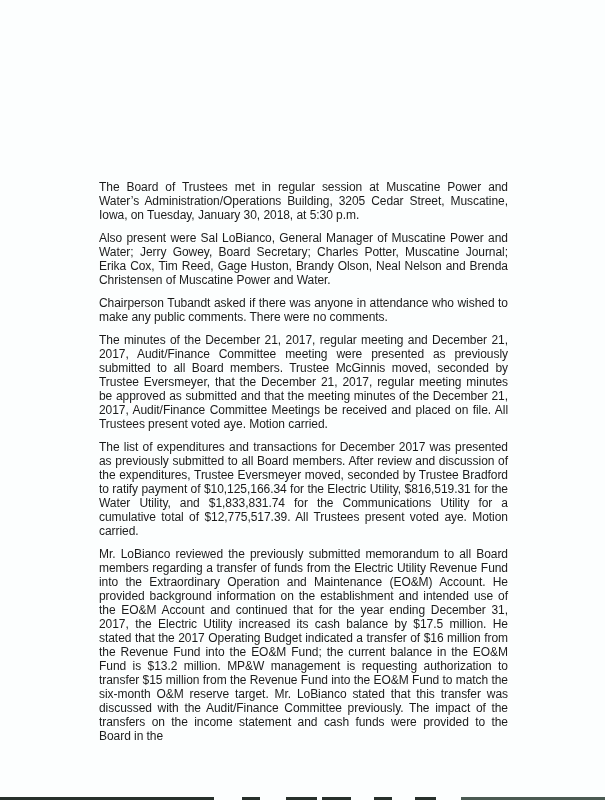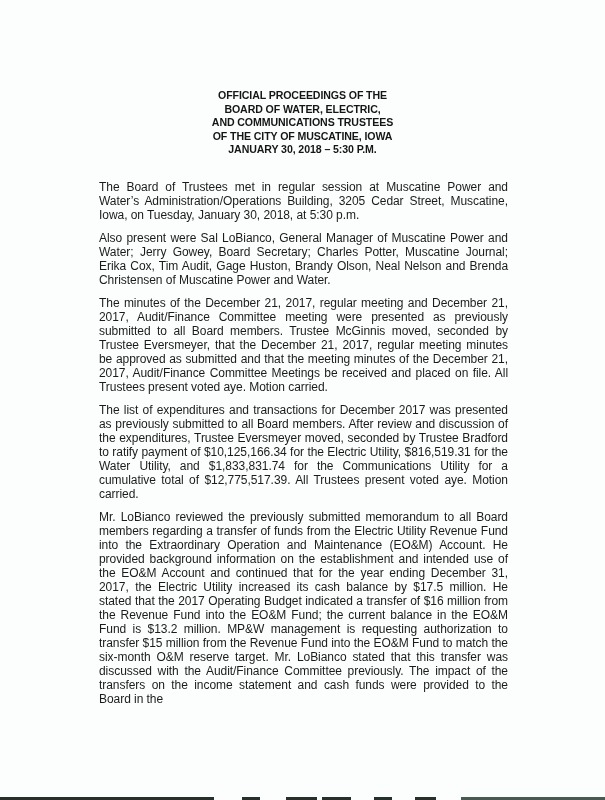--- a/index.html
+++ b/index.html
@@ -60,31 +60,25 @@
       top: 0;
       height: 3px;
       background: #27302b;
     }
   </style>
 </head>
 <body>
 
 <div class="page">
 
-  <div class="header">
-    <div>OFFICIAL PROCEEDINGS OF THE</div>
-    <div>BOARD OF WATER, ELECTRIC,</div>
-    <div>AND COMMUNICATIONS TRUSTEES</div>
-    <div>OF THE CITY OF MUSCATINE, IOWA</div>
-    <div>JANUARY 30, 2018 – 5:30 P.M.</div>
-  </div>
 
   <div class="body">
     <p>The Board of Trustees met in regular session at Muscatine Power and Water’s Administration/Operations Building, 3205 Cedar Street, Muscatine, Iowa, on Tuesday, January 30, 2018, at 5:30 p.m.</p>
-    <p>Also present were Sal LoBianco, General Manager of Muscatine Power and Water; Jerry Gowey, Board Secretary; Charles Potter, Muscatine Journal; Erika Cox, Tim Audit, Gage Huston, Brandy Olson, Neal Nelson and Brenda Christensen of Muscatine Power and Water.</p>
+    <p>Also present were Sal LoBianco, General Manager of Muscatine Power and Water; Jerry Gowey, Board Secretary; Charles Potter, Muscatine Journal; Erika Cox, Tim Reed, Gage Huston, Brandy Olson, Neal Nelson and Brenda Christensen of Muscatine Power and Water.</p>
+    <p>Chairperson Tubandt asked if there was anyone in attendance who wished to make any public comments. There were no comments.</p>
     <p>The minutes of the December 21, 2017, regular meeting and December 21, 2017, Audit/Finance Committee meeting were presented as previously submitted to all Board members. Trustee McGinnis moved, seconded by Trustee Eversmeyer, that the December 21, 2017, regular meeting minutes be approved as submitted and that the meeting minutes of the December 21, 2017, Audit/Finance Committee Meetings be received and placed on file. All Trustees present voted aye. Motion carried.</p>
     <p>The list of expenditures and transactions for December 2017 was presented as previously submitted to all Board members. After review and discussion of the expenditures, Trustee Eversmeyer moved, seconded by Trustee Bradford to ratify payment of $10,125,166.34 for the Electric Utility, $816,519.31 for the Water Utility, and $1,833,831.74 for the Communications Utility for a cumulative total of $12,775,517.39. All Trustees present voted aye. Motion carried.</p>
     <p>Mr. LoBianco reviewed the previously submitted memorandum to all Board members regarding a transfer of funds from the Electric Utility Revenue Fund into the Extraordinary Operation and Maintenance (EO&amp;M) Account. He provided background information on the establishment and intended use of the EO&amp;M Account and continued that for the year ending December 31, 2017, the Electric Utility increased its cash balance by $17.5 million. He stated that the 2017 Operating Budget indicated a transfer of $16 million from the Revenue Fund into the EO&amp;M Fund; the current balance in the EO&amp;M Fund is $13.2 million. MP&amp;W management is requesting authorization to transfer $15 million from the Revenue Fund into the EO&amp;M Fund to match the six-month O&amp;M reserve target. Mr. LoBianco stated that this transfer was discussed with the Audit/Finance Committee previously. The impact of the transfers on the income statement and cash funds were provided to the Board in the</p>
   </div>
 
   <div class="bottom-bars">
     <div class="bar" style="left:0;width:214px;"></div>
     <div class="bar" style="left:242px;width:18px;"></div>
     <div class="bar" style="left:286px;width:31px;"></div>
     <div class="bar" style="left:322px;width:29px;"></div>

